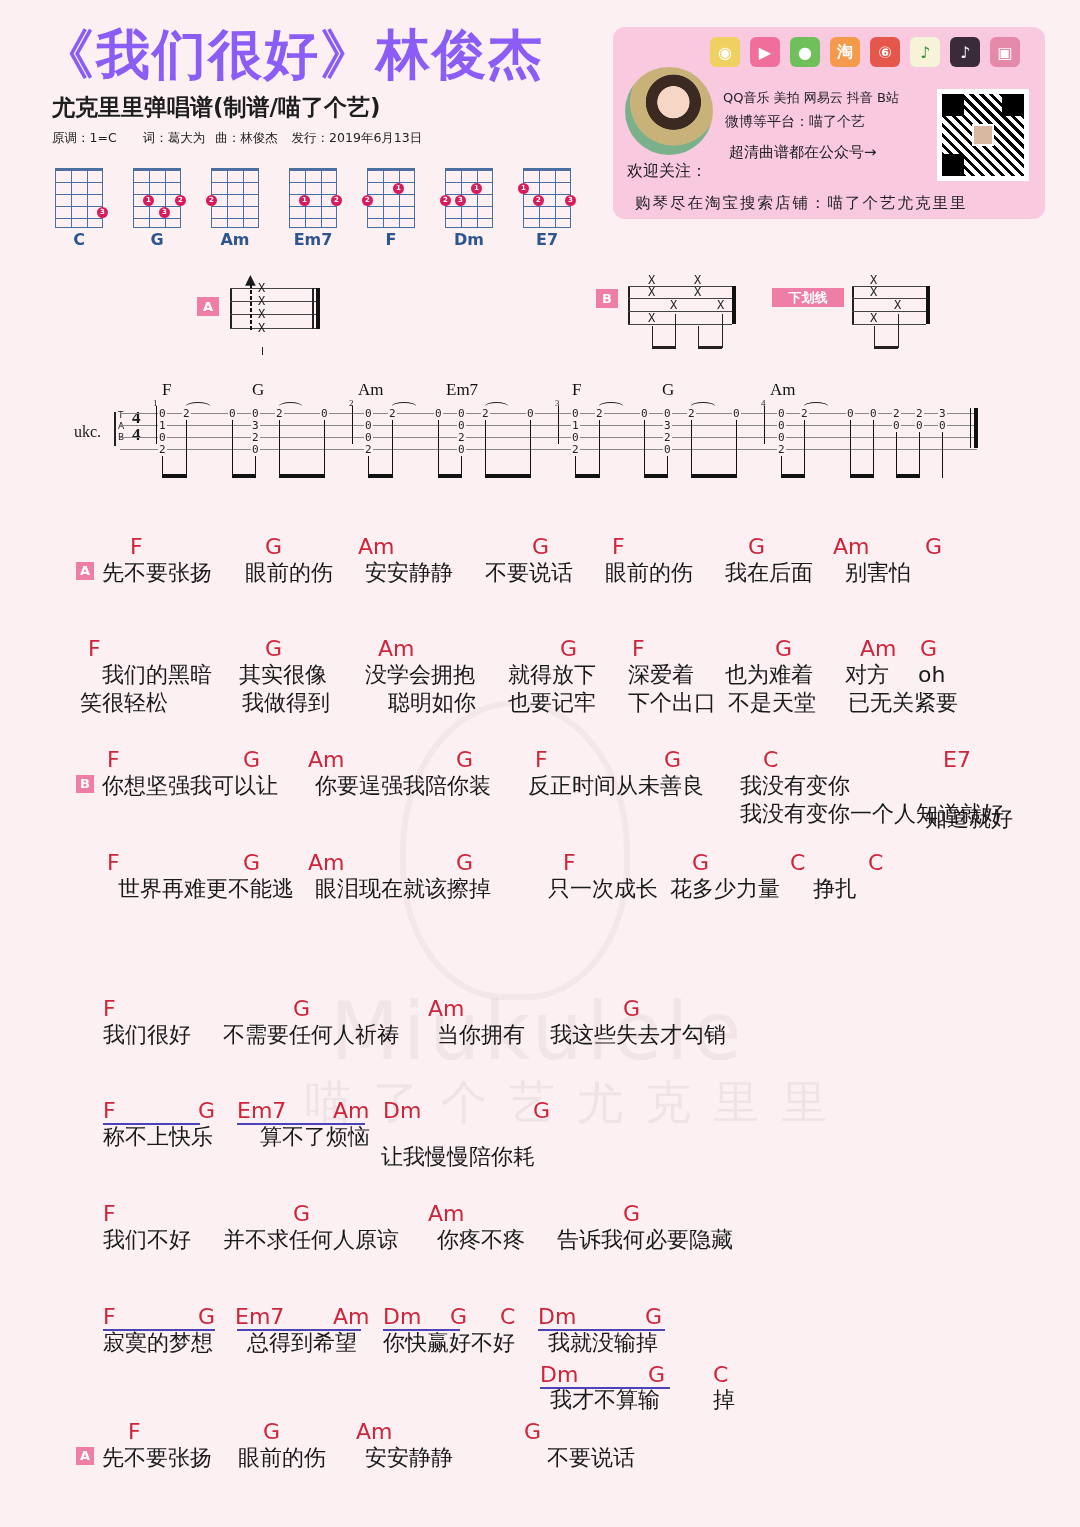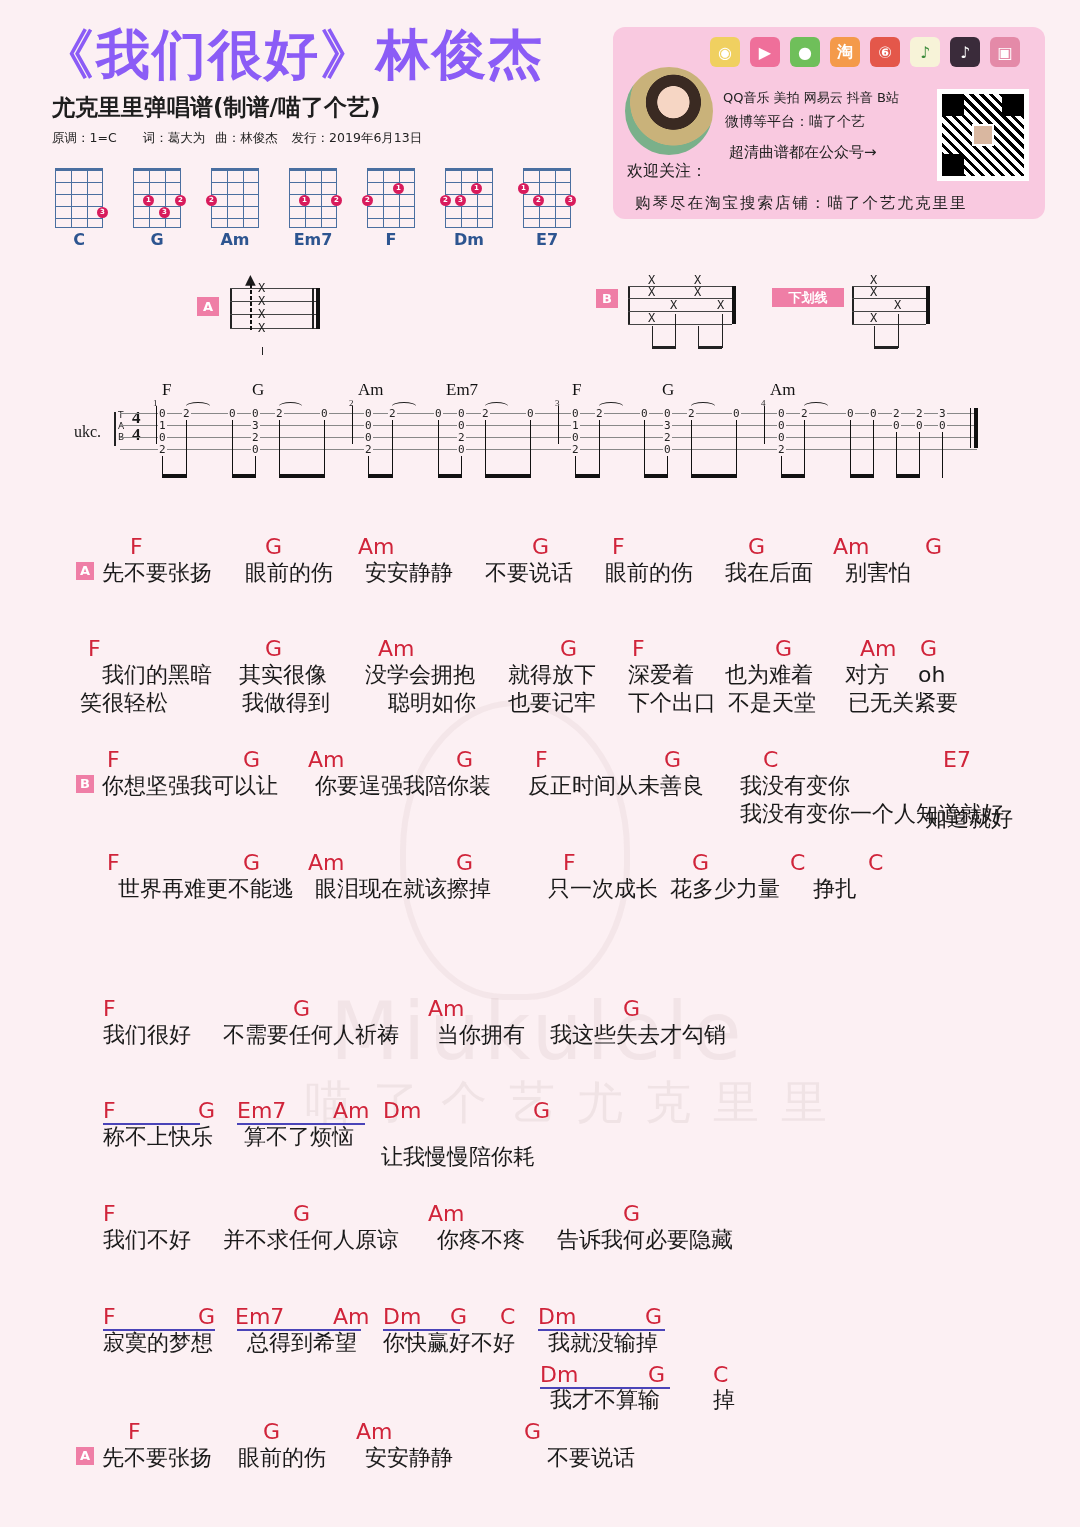--- a/index.html
+++ b/index.html
@@ -456,21 +456,21 @@
     <div class="ly" style="left: 550px; top: 1022px;">我这些失去才勾销</div>
     <div class="ch" style="left: 103px; top: 1099px;">F</div>
     <div class="ch" style="left: 198px; top: 1099px;">G</div>
     <div class="ch" style="left: 237px; top: 1099px;">Em7</div>
     <div class="ch" style="left: 333px; top: 1099px;">Am</div>
     <div class="ch" style="left: 383px; top: 1099px;">Dm</div>
     <div class="ch" style="left: 533px; top: 1099px;">G</div>
     <div class="underline" style="left: 103px; top: 1123px; width: 97px;"></div>
     <div class="underline" style="left: 237px; top: 1123px; width: 128px;"></div>
     <div class="ly" style="left: 103px; top: 1124px;">称不上快乐</div>
-    <div class="ly" style="left: 244px; top: 1124px;">算不了烦恼</div>
+    <div class="ly" style="left: 260px; top: 1124px;">算不了烦恼</div>
     <div class="ly" style="left: 381px; top: 1124px; margin-top: 20px;">让我慢慢陪你耗</div>
     <div class="ch" style="left: 103px; top: 1202px;">F</div>
     <div class="ch" style="left: 293px; top: 1202px;">G</div>
     <div class="ch" style="left: 428px; top: 1202px;">Am</div>
     <div class="ch" style="left: 623px; top: 1202px;">G</div>
     <div class="ly" style="left: 103px; top: 1227px;">我们不好</div>
     <div class="ly" style="left: 223px; top: 1227px;">并不求任何人原谅</div>
     <div class="ly" style="left: 437px; top: 1227px;">你疼不疼</div>
     <div class="ly" style="left: 557px; top: 1227px;">告诉我何必要隐藏</div>
     <div class="ch" style="left: 103px; top: 1305px;">F</div>

